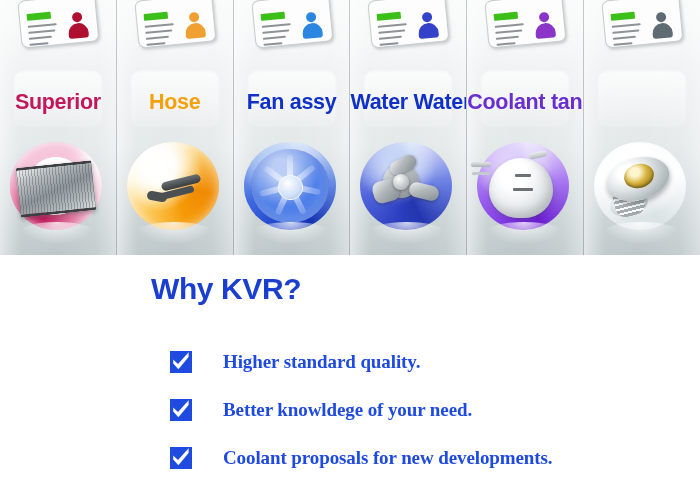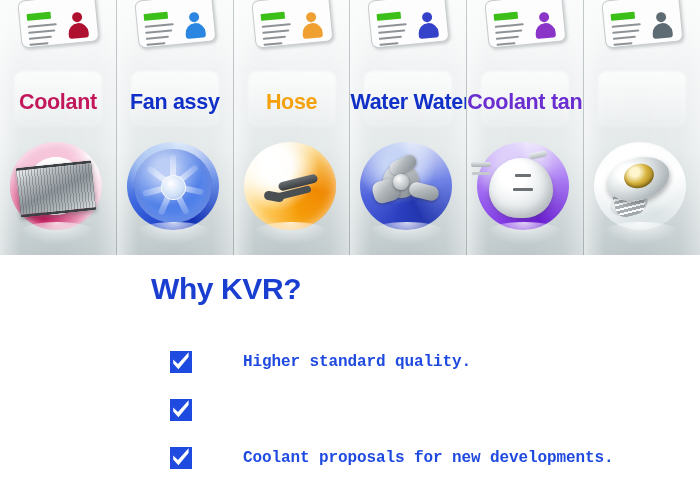--- a/index.html
+++ b/index.html
@@ -422,27 +422,26 @@
   .check-box {
     position: relative;
     width: 22px;
     height: 22px;
     background: #1f4ae0;
     flex: 0 0 auto;
     margin-right: 31px;
   }
   .check-box svg { position: absolute; left: 0; top: 0; }
   .benefit-text {
-    font-size: 16px;
+    font-size: 19px;
     font-weight: bold;
     color: #1f4ae0;
     letter-spacing: -0.1px;
     white-space: nowrap;
-    font-family: Liberation Mono, monospace;
-    margin-left: 20px;
+    font-family: Liberation Serif, serif;
   }
 </style>
 </head>
 <body>
 
 <div id="banner">
 
   <div class="panel">
     <div class="sheen"></div>
     <div class="glassbox"></div>
@@ -453,24 +452,49 @@
         <div class="line l1"></div>
         <div class="line l2"></div>
         <div class="line l3"></div>
         <div class="line l4"></div>
         <div class="person">
           <div class="head"></div>
             <div class="torso"></div>
         </div>
       </div>
     </div>
-    <div class="panel-label" style="color:#c2185b">Coolant</div>
+    <div class="panel-label" style="color:#c2185b">Superior</div>
     <div class="product">
       <div class="ring ring-radiator"></div>
       <div class="radiator-core"></div>
+      <div class="reflection"></div>
+    </div>
+  </div>
+
+  <div class="panel">
+    <div class="sheen"></div>
+    <div class="glassbox"></div>
+    <div class="idcard" style="color:#f0a030">
+      <div class="clip"></div>
+      <div class="card-body">
+        <div class="greenbar"></div>
+        <div class="line l1"></div>
+        <div class="line l2"></div>
+        <div class="line l3"></div>
+        <div class="line l4"></div>
+        <div class="person">
+          <div class="head"></div>
+            <div class="torso"></div>
+        </div>
+      </div>
+    </div>
+    <div class="panel-label" style="color:#f5a10c">Hose</div>
+    <div class="product">
+      <div class="ring ring-hose"></div>
+      <div class="hose-pipe"></div>
       <div class="reflection"></div>
     </div>
   </div>
 
   <div class="panel">
     <div class="sheen"></div>
     <div class="glassbox"></div>
     <div class="idcard" style="color:#2a86e0">
       <div class="clip"></div>
       <div class="card-body">
@@ -498,45 +522,20 @@
         <div class="fan-blade" style="transform:rotate(306deg)"></div>
         <div class="fan-hub"></div>
       </div>
       <div class="reflection"></div>
     </div>
   </div>
 
   <div class="panel">
     <div class="sheen"></div>
     <div class="glassbox"></div>
-    <div class="idcard" style="color:#f0a030">
-      <div class="clip"></div>
-      <div class="card-body">
-        <div class="greenbar"></div>
-        <div class="line l1"></div>
-        <div class="line l2"></div>
-        <div class="line l3"></div>
-        <div class="line l4"></div>
-        <div class="person">
-          <div class="head"></div>
-            <div class="torso"></div>
-        </div>
-      </div>
-    </div>
-    <div class="panel-label" style="color:#f5a10c">Hose</div>
-    <div class="product">
-      <div class="ring ring-hose"></div>
-      <div class="hose-pipe"></div>
-      <div class="reflection"></div>
-    </div>
-  </div>
-
-  <div class="panel">
-    <div class="sheen"></div>
-    <div class="glassbox"></div>
     <div class="idcard" style="color:#3342c8">
       <div class="clip"></div>
       <div class="card-body">
         <div class="greenbar"></div>
         <div class="line l1"></div>
         <div class="line l2"></div>
         <div class="line l3"></div>
         <div class="line l4"></div>
         <div class="person">
           <div class="head"></div>
@@ -633,20 +632,21 @@
     </span>
     <span class="benefit-text">Higher standard quality.</span>
   </div>
 
   <div class="benefit-row">
     <span class="check-box">
       <svg width="22" height="22" viewBox="0 0 22 22">
         <path d="M3.2 8.6 L8.0 13.0 L18.6 1.2 L18.6 6.0 L8.4 18.2 L3.2 12.4 Z" fill="#ffffff"></path>
       </svg>
     </span>
+    <span class="benefit-text">Better knowldege of your need.</span>
   </div>
 
   <div class="benefit-row">
     <span class="check-box">
       <svg width="22" height="22" viewBox="0 0 22 22">
         <path d="M3.2 8.6 L8.0 13.0 L18.6 1.2 L18.6 6.0 L8.4 18.2 L3.2 12.4 Z" fill="#ffffff"></path>
       </svg>
     </span>
     <span class="benefit-text">Coolant proposals for new developments.</span>
   </div>

